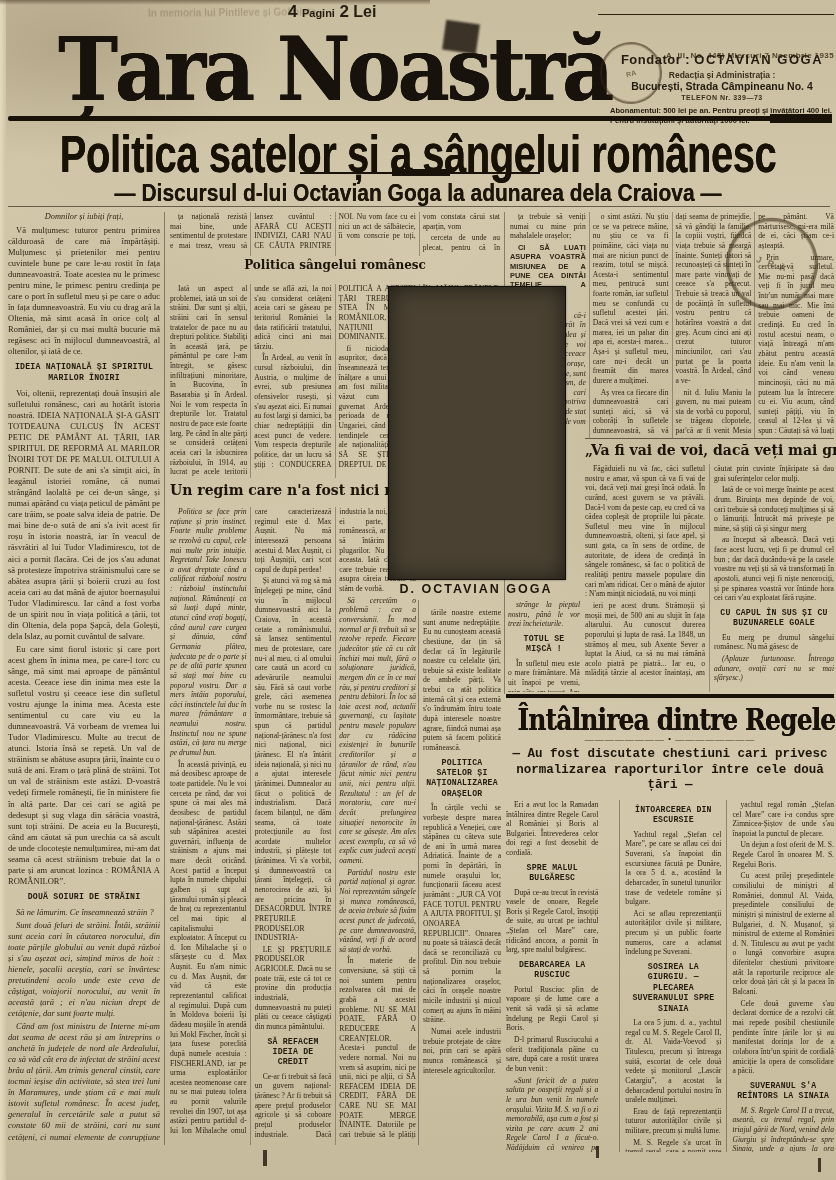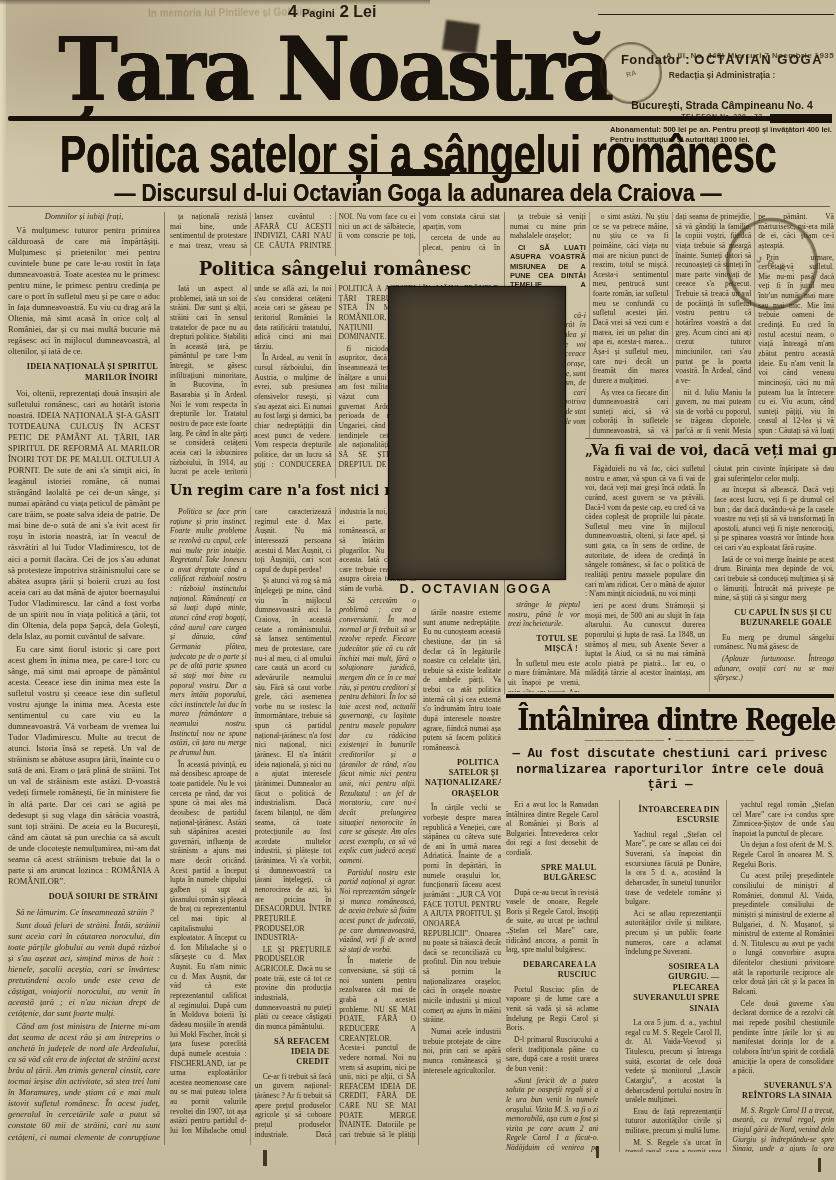--- a/index.html
+++ b/index.html
@@ -13,36 +13,36 @@
   .abs{position:absolute;}
   
   .topline{font-family:"Liberation Sans",sans-serif;font-weight:bold;color:#241c10;}
   .issue{font-size:8px;color:#53422c;letter-spacing:.4px;font-weight:bold;font-family:"Liberation Sans",sans-serif;filter:blur(.2px);}
   .title{font-family:"DejaVu Serif",serif;font-weight:bold;font-size:78px;letter-spacing:-3px;
          color:#17120b;transform:scale(1.03,1.12);transform-origin:left top;white-space:nowrap;
          text-shadow:0 0 .6px #17120b,.4px 0 .2px #17120b;}
   .mh-right{font-family:"Liberation Sans",sans-serif;color:#241c10;text-align:center;}
   .mh-right .l1{font-size:13px;font-weight:bold;letter-spacing:.5px;}
   .mh-right .l2{font-size:8.5px;margin-top:3px;font-weight:bold;color:#3a2f1d;}
-  .mh-right .l3{font-size:10.5px;font-weight:bold;margin-top:19px;}
+  .mh-right .l3{font-size:10.5px;font-weight:bold;margin-top:0;}
   .mh-right .l4{font-size:7px;font-weight:bold;margin-top:2px;letter-spacing:.5px;color:#3a2f1d;}
   .mh-right .l5{font-size:7.6px;font-weight:bold;margin-top:5px;text-align:left;line-height:1.3;color:#241c10;}
   .rule{background:#191209;}
   
   .headline{font-family:"Liberation Sans",sans-serif;font-weight:bold;font-size:40px;letter-spacing:-.5px;
             color:#181106;text-align:center;transform:scaleY(1.28);transform-origin:center top;white-space:nowrap;
             text-shadow:0 0 .5px #181106;}
   .subhead{font-family:"Liberation Sans",sans-serif;font-weight:bold;font-size:21px;color:#1d150a;
            text-align:center;transform:scaleY(1.1);transform-origin:center top;white-space:nowrap;text-shadow:0 0 .3px #1d150a;}
   
   .txt{font-size:7.6px;line-height:1.27;text-align:justify;overflow:hidden;color:#2e2616;}
   .txt p{margin:0 0 2px 0;text-indent:8px;}
   .txt p.p-i{font-style:italic;}
   .txt p.p-c{font-weight:bold;text-indent:8px;font-family:"Liberation Sans",sans-serif;font-size:7.4px;}
-  .txt p.p-h{font-family:Liberation Serif, serif;font-weight:bold;font-size:8.2px;text-align:right;
+  .txt p.p-h{font-family:Liberation Mono, monospace;font-weight:bold;font-size:8.2px;text-align:center;
              text-indent:0;margin:5px 2px 4px 2px;letter-spacing:.2px;color:#241c0e;}
   .txt p.p-lead{font-style:italic;text-align:center;text-indent:0;font-size:8.4px;}
   .big{font-size:8.5px;line-height:1.3;}
   .cols4{columns:4;column-gap:7px;column-rule:1px solid rgba(40,32,20,.35);column-fill:auto;}
   .cols3{columns:3;column-gap:8px;column-rule:1px solid rgba(40,32,20,.35);column-fill:auto;}
   .cols2{columns:2;column-gap:9px;column-rule:1px solid rgba(40,32,20,.35);column-fill:auto;}
   .xhead{font-family:"DejaVu Serif",serif;font-weight:bold;text-align:center;color:#1c1408;white-space:nowrap;}
   .vr{width:1px;background:rgba(40,32,20,.45);}
   .hr{height:1px;background:rgba(30,24,14,.6);}
   
@@ -130,21 +130,21 @@
     <p class="p-i">Să ne lămurim. Ce înseamnează străin ?</p>
     <p class="p-i">Sunt două feluri de străini. Întâi, străinii sunt aceia cari în căutarea norocului, din toate părțile globului au venit după război și s'au așezat aci, simțind miros de hoit : hienele, șacalii aceștia, cari se învârtesc pretutindeni acolo unde este ceva de câștigat, voiajorii norocului, au venit în această țară ; ei n'au niciun drept de cetățenie, dar sunt foarte mulți.</p>
     <p class="p-i">Când am fost ministru de Interne mi-am dat seama de acest rău și am întreprins o anchetă în județele de nord ale Ardealului, ca să văd cât era de infectat de străini acest brâu al țării. Am trimis general cinstit, care tocmai ieșise din activitate, să stea trei luni în Maramureș, unde știam că e mai mult istovit sufletul românesc. În acest județ, generalul în cercetările sale a putut să constate 60 mii de străini, cari nu sunt cetățeni, ci numai elemente de conrupțiune și de nesiguranță. Acești străini au corupt autoritățile, și generalul trimis de mine s'a întors cu o căruță de sigilii falsificate și cu o altă căruță de bilete de liberă circulație, pe cari de asemenea le falșificaseră acești străini.</p>
   </div>
 <div class="abs vr" style="left:164px;top:212px;height:933px;"></div>
 
 <div class="abs txt cols4" style="left:170px;top:212px;width:330px;height:44px;">
     <p class="p-t">ța națională rezistă mai bine, unde sentimentul de protestare e mai treaz, vreau să lansez cuvântul : AFARĂ CU ACEȘTI INDIVIZI, CARI N'AU CE CĂUTA PRINTRE NOI. Nu vom face cu ei nici un act de sălbătecie, îi vom conscrie pe toți, vom constata cărui stat aparțin, vom</p>
     <p class="p-t">cerceta de unde au plecat, pentru că în sensul legilor noastre ei nu sunt cetățeni. Îi vom trimite la Societatea Națiunilor, pentru ca sub auspiciile acesteia să fie reintegrați în patria lor de origine.</p>
   </div>
-<div class="abs xhead" style="left:170px;top:258px;width:330px;font-size:18px;">Politica sângelui românesc</div>
+<div class="abs xhead" style="left:170px;top:258px;width:330px;font-size:12px;">Politica sângelui românesc</div>
 <div class="abs txt cols4" style="left:170px;top:284px;width:330px;height:194px;">
     <p class="p-t">Iată un aspect al problemei, iată un soi de străini. Dar sunt și alții, străini cari în sensul tratatelor de pace nu au drepturi politice. Stabiliți în această țară, pe pământul pe care l-am întregit, se găsesc infiltrațiuni minoritare, în Bucovina, în Basarabia și în Ardeal. Noi le vom respecta în drepturile lor. Tratatul nostru de pace este foarte larg. Pe când în alte părți se consideră cetățeni aceia cari la isbucnirea războiului, în 1914, au lucrat pe acele teritorii unde se află azi, la noi s'au considerat cetățeni aceia cari se găseau pe teritoriul României la data ratificării tratatului, adică cinci ani mai târziu.</p>
     <p class="p-t">În Ardeal, au venit în cursul războiului, din Austria, o mulțime de evrei, sub presiunea ofensivelor rusești, și s'au așezat aici. Ei numai au fost largi și darnici, ba chiar nedreptățiții din acest punct de vedere. Vom respecta drepturile politice, dar un lucru să știți : CONDUCEREA POLITICĂ A ACESTEI ȚĂRI TREBUE SĂ STEA ÎN MÂINILE ROMÂNILOR, A NAȚIUNII DOMINANTE. Nu este</p>
     <p class="p-t">fi niciodată un asupritor, dacă știa ce înseamnează tendința de înălțare a unui stat. Eu am fost militar și am văzut cum a fost guvernat Ardealul în perioada de robire a Ungariei, când s'au ivit tendințele centrifugale ale naționalităților. ȚIN SĂ SE ȘTIE, CĂ DREPTUL DE A ȚINE ÎN MÂINI FRÂNELE, ESTE DREPTUL NOSTRU. FACEM POLITICA DE SÂNGE ROMÂNESC, PENTRUCĂ SÂNGELE ROMÂNESC A FĂCUT ACEASTĂ ȚARĂ.</p>
     <p class="p-t">Eu fac această politică națională și dumneavoastră mă înțelegeți la Craiova, fiindcă d-voastră reprezentați puritatea de rasă. La București nu mă înțeleg toți, pentru că acolo n'au toți rădăcini. Glasul rasat al țării nu poate să iasă decât din gură românească. Și când cineva pornește dela Erserum sau pomenește ministre, desigur că nu vă poate vorbi ca mine, așa cum simțiți voi. Când vine cineva dela București sau dela Kragujevaț, și își bate joc de limba noastră, nu poate să ajungă în scaunul de îndrumare al țării, fiți sigur că inima lui nu înțelege cuvântul românesc.</p>
   </div>
 <div class="abs xhead" style="left:170px;top:482px;width:330px;font-size:14px;">Un regim care n'a fost nici național, nici țărănesc</div>
 <div class="abs txt cols3" style="left:170px;top:507px;width:246px;height:638px;">
     <p class="p-i">Politica se face prin rațiune și prin instinct. Foarte multe probleme se rezolvă cu capul, cele mai multe prin intuiție. Regretatul Take Ionescu a avut dreptate când a calificat războiul nostru : războiul instinctului național. Rămâneați ca să luați după minte, atunci când erați bogați, când aurul care curgea și dănuia, când Germania plătea, judecata pe de o parte și pe de altă parte spunea să stați mai bine cu poporul vostru. Dar a mers întâia poporului, căci instinctele lui duc în marea frământare a neamului nostru. Instinctul nou ne spune astăzi, că țara nu merge pe drumul bun.</p>
     <p class="p-t">În această privință, eu mă deosibesc aproape de toate partidele. Nu le voi cerceta pe rând, dar voi spune că mai ales mă deosibesc de partidul național-țărănesc. Astăzi sub stăpânirea acestei guvernări, influența de străinism a ajuns mai mare decât oricând. Acest partid a început lupta în numele chipului galben și supt al țăranului român și pleacă de braț cu reprezentantul cel mai tipic al capitalismului exploatator. A început cu d. Ion Mihalache și o sfârșește cu d. Max Aușnit. Eu n'am nimic cu d. Max Aușnit, dar văd că este reprezentantul calificat al regimului. După cum în Moldova boierii își dădeau moșiile în arendă lui Mokl Fischer, încât și țara fusese poreclită după numele acestuia : FISCHERLAND, iar pe urma exploatărilor acestea neomenoase care nu se mai puteau tolera au pornit valurile revoltei din 1907, tot așa astăzi pentru partidul d-lui Ion Mihalache omul care caracterizează regimul este d. Max Aușnit. Nu mă interesează persoana acestui d. Max Aușnit, ci toți Aușniții, cari scot capul de după perdea!</p>
@@ -173,22 +173,22 @@
     <p class="p-t">Aș vrea ca fiecare din dumneavoastră cari sunteți aici, să vă coborâți în sufletele dumneavoastră, să vă dați seama de primejdie, să vă gândiți la familie, la copiii voștri, fiindcă viața trebuie să meargă înainte. Sunteți datori să recunoașteți că sunteți în mare parte vinovați de ceeace s'a petrecut. Trebuie să treacă un val de pocăință în sufletul vostru pentru că hotărîrea voastră a dat greș. Acum cinci ani ați crezut tuturor minciunilor, cari s'au purtat pe la poarta voastră. În Ardeal, când a ve-</p>
     <p class="p-t">nit d. Iuliu Maniu la guvern, nu mai puteam sta de vorbă cu poporul, se trăgeau clopotele, par'că ar fi venit Mesia pe pământ. Vă mărturisesc, mi-era milă de ei, căci știam ce-i așteaptă.</p>
     <p class="p-t">Prin urmare, cercetați-vă sufletul. Mie nu-mi pasă dacă veți fi în jurul meu într'un număr mai mare sau mai mic. Mie îmi trebuie oameni de credință. Eu cred în rostul acestui neam, o viață întreagă m'am zbătut pentru această ideie. Eu n'am venit la voi când veneau mincinoșii, căci nu mă puteam lua la întrecere cu ei. Viu acum, când sunteți pățiți, viu în ceasul al 12-lea și vă spun : Căutați să vă luați după oameni cari reprezintă adevărul, după o muncă de o viață întreagă.</p>
   </div>
 
 <div class="abs hr" style="left:585px;top:438px;width:249px;"></div>
 <div class="abs xhead" style="left:585px;top:442px;width:249px;font-size:14px;">„Va fi vai de voi, dacă veți mai greși odată!”</div>
 <div class="abs txt cols2" style="left:585px;top:464px;width:249px;height:228px;">
     <p class="p-t">Făgăduieli nu vă fac, căci sufletul nostru e amar, vă spun că va fi vai de voi, dacă veți mai greși încă odată. În curând, acest guvern se va prăvăli. Dacă-l vom da peste cap, eu cred că va cădea copleșit de propriile lui păcate. Sufletul meu vine în mijlocul dumneavoastră, olteni, și face apel, și sunt gata, ca în sens de ordine, de autoritate, de ideea de credință în sângele românesc, să fac o politică de realități pentru massele populare din cari m'am ridicat. Cer o mână de ajutor : N'am mințit niciodată, nu voi minți</p>
     <p class="p-t">ieri pe acest drum. Strămoșii și moșii mei, de 500 ani au slujit în fața altarului. Au cunoscut durerea poporului și lupta de rasă. La 1848, un strămoș al meu, sub Axente Sever a luptat la Aiud, ca să nu mai rămână acolo piatră pe piatră... Iar eu, o mlădiță târzie al acestor înaintași, am căutat prin cuvinte înțăripate să dau grai suferințelor celor mulți.</p>
+    <p class="p-t">Iată de ce voi merge înainte pe acest drum. Biruința mea depinde de voi, cari trebuie să conduceți mulțimea și să o lămuriți. Întrucât mă privește pe mine, să știți că și singur merg</p>
     <p class="p-t">au început să albească. Dacă veți face acest lucru, veți fi pe drumul cel bun ; dar dacă ducându-vă pe la casele voastre nu veți ști să vă transformați în apostoli, atunci veți fi niște nenorociți, și pe spinarea voastră vor întinde hora cei cari v'au exploatat fără rușine.</p>
-    <p class="p-t">Iată de ce voi merge înainte pe acest drum. Biruința mea depinde de voi, cari trebuie să conduceți mulțimea și să o lămuriți. Întrucât mă privește pe mine, să știți că și singur merg</p>
     <p class="p-h">CU CAPUL ÎN SUS ȘI CU BUZUNARELE GOALE</p>
     <p class="p-t">Eu merg pe drumul sângelui românesc. Nu mă găsesc de</p>
     <p class="p-i">(Aplauze furtunoase. Întreaga adunare, ovații cari nu se mai sfârșesc.)</p>
   </div>
 <div class="abs txt" style="left:508px;top:600px;width:72px;height:92px;">
     <p class="p-i">strânge la pieptul nostru, până le vor trezi încheieturile.</p>
     <p class="p-h">TOTUL SE MIȘCĂ !</p>
     <p class="p-t">În sufletul meu este o mare frământare. Mă uit înapoi pe vremi, prin câte am trecut. Am fost subt unguri, am fost în război, și bine fac o socoteală : Niciodată n'am cunoscut această furtună pe care</p>
   </div>
 

